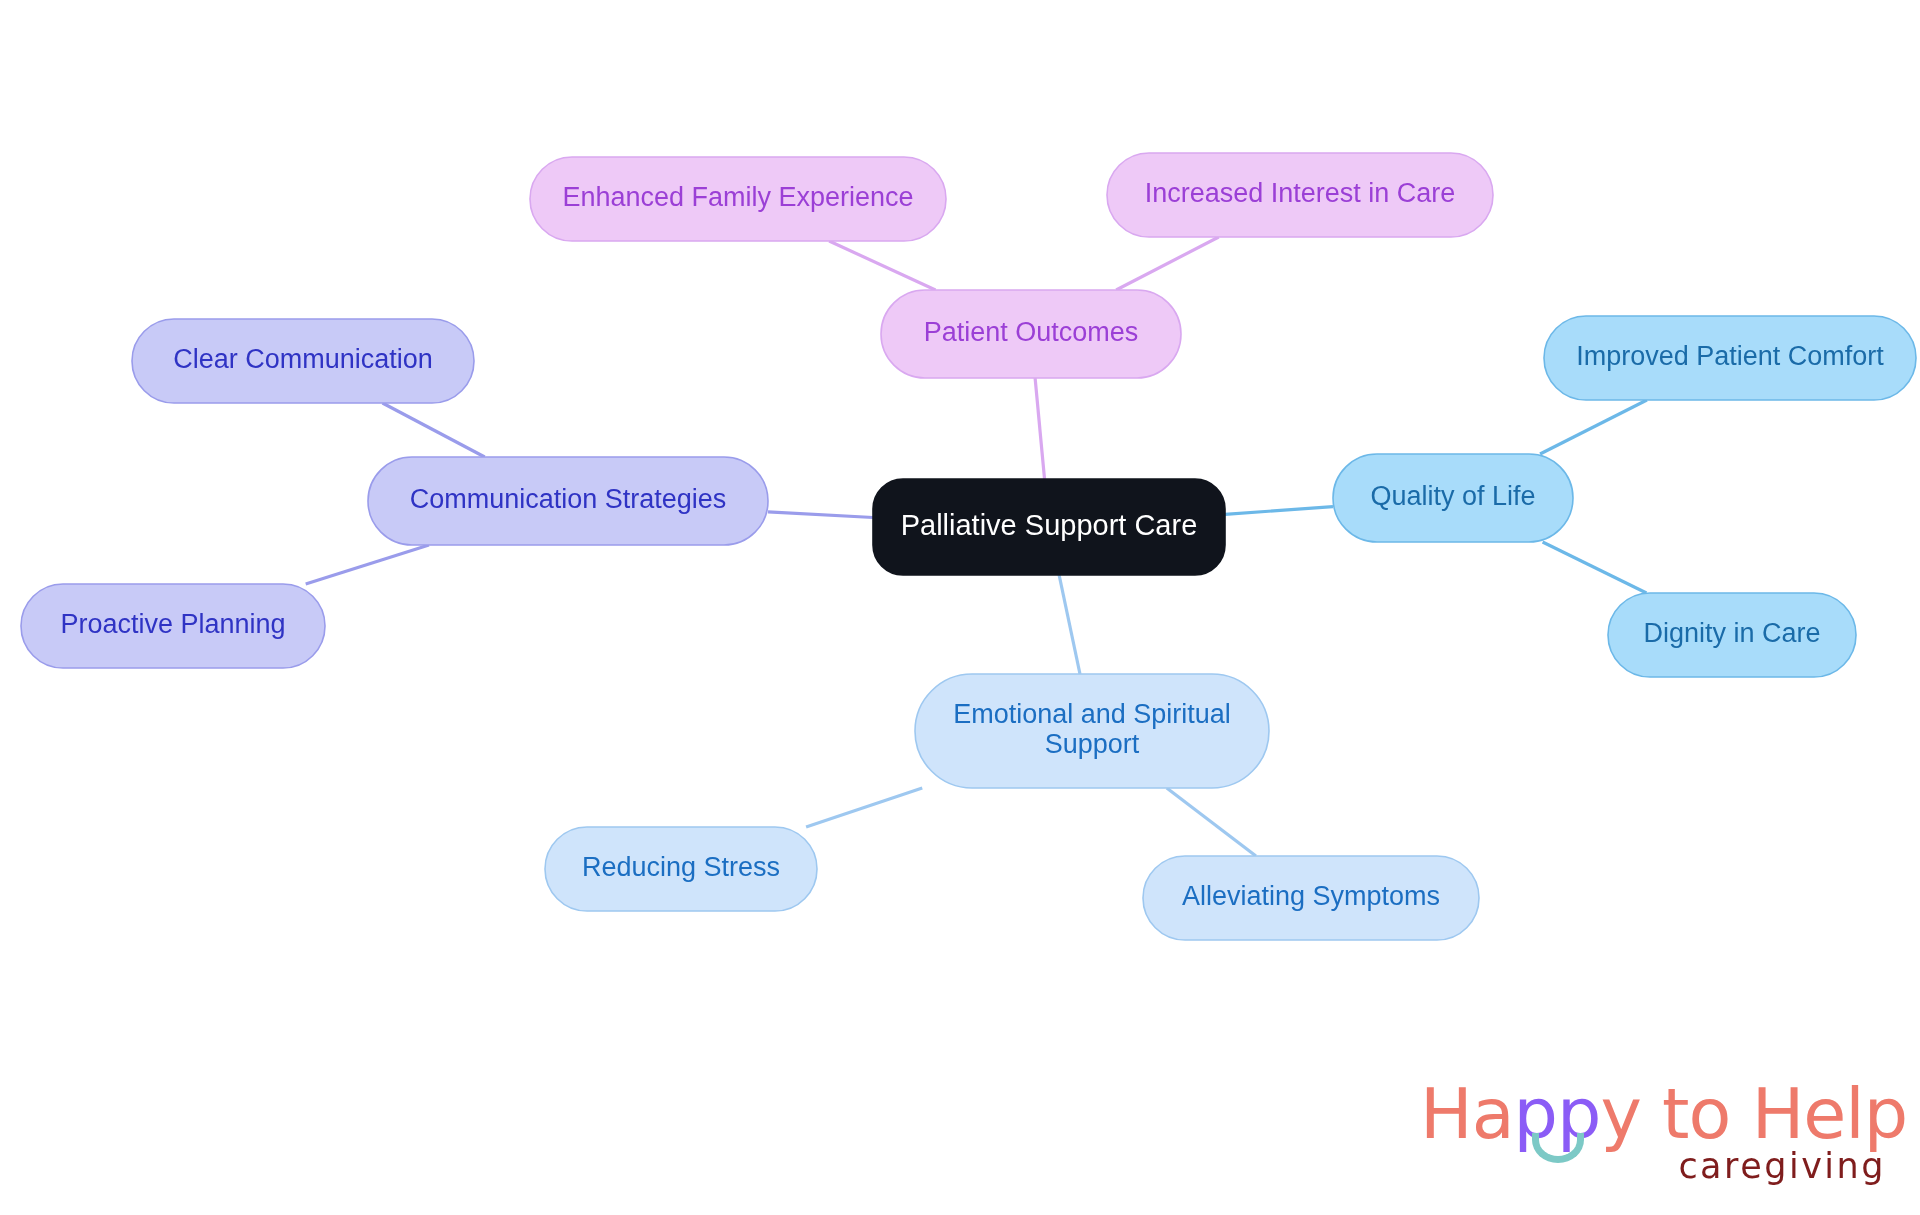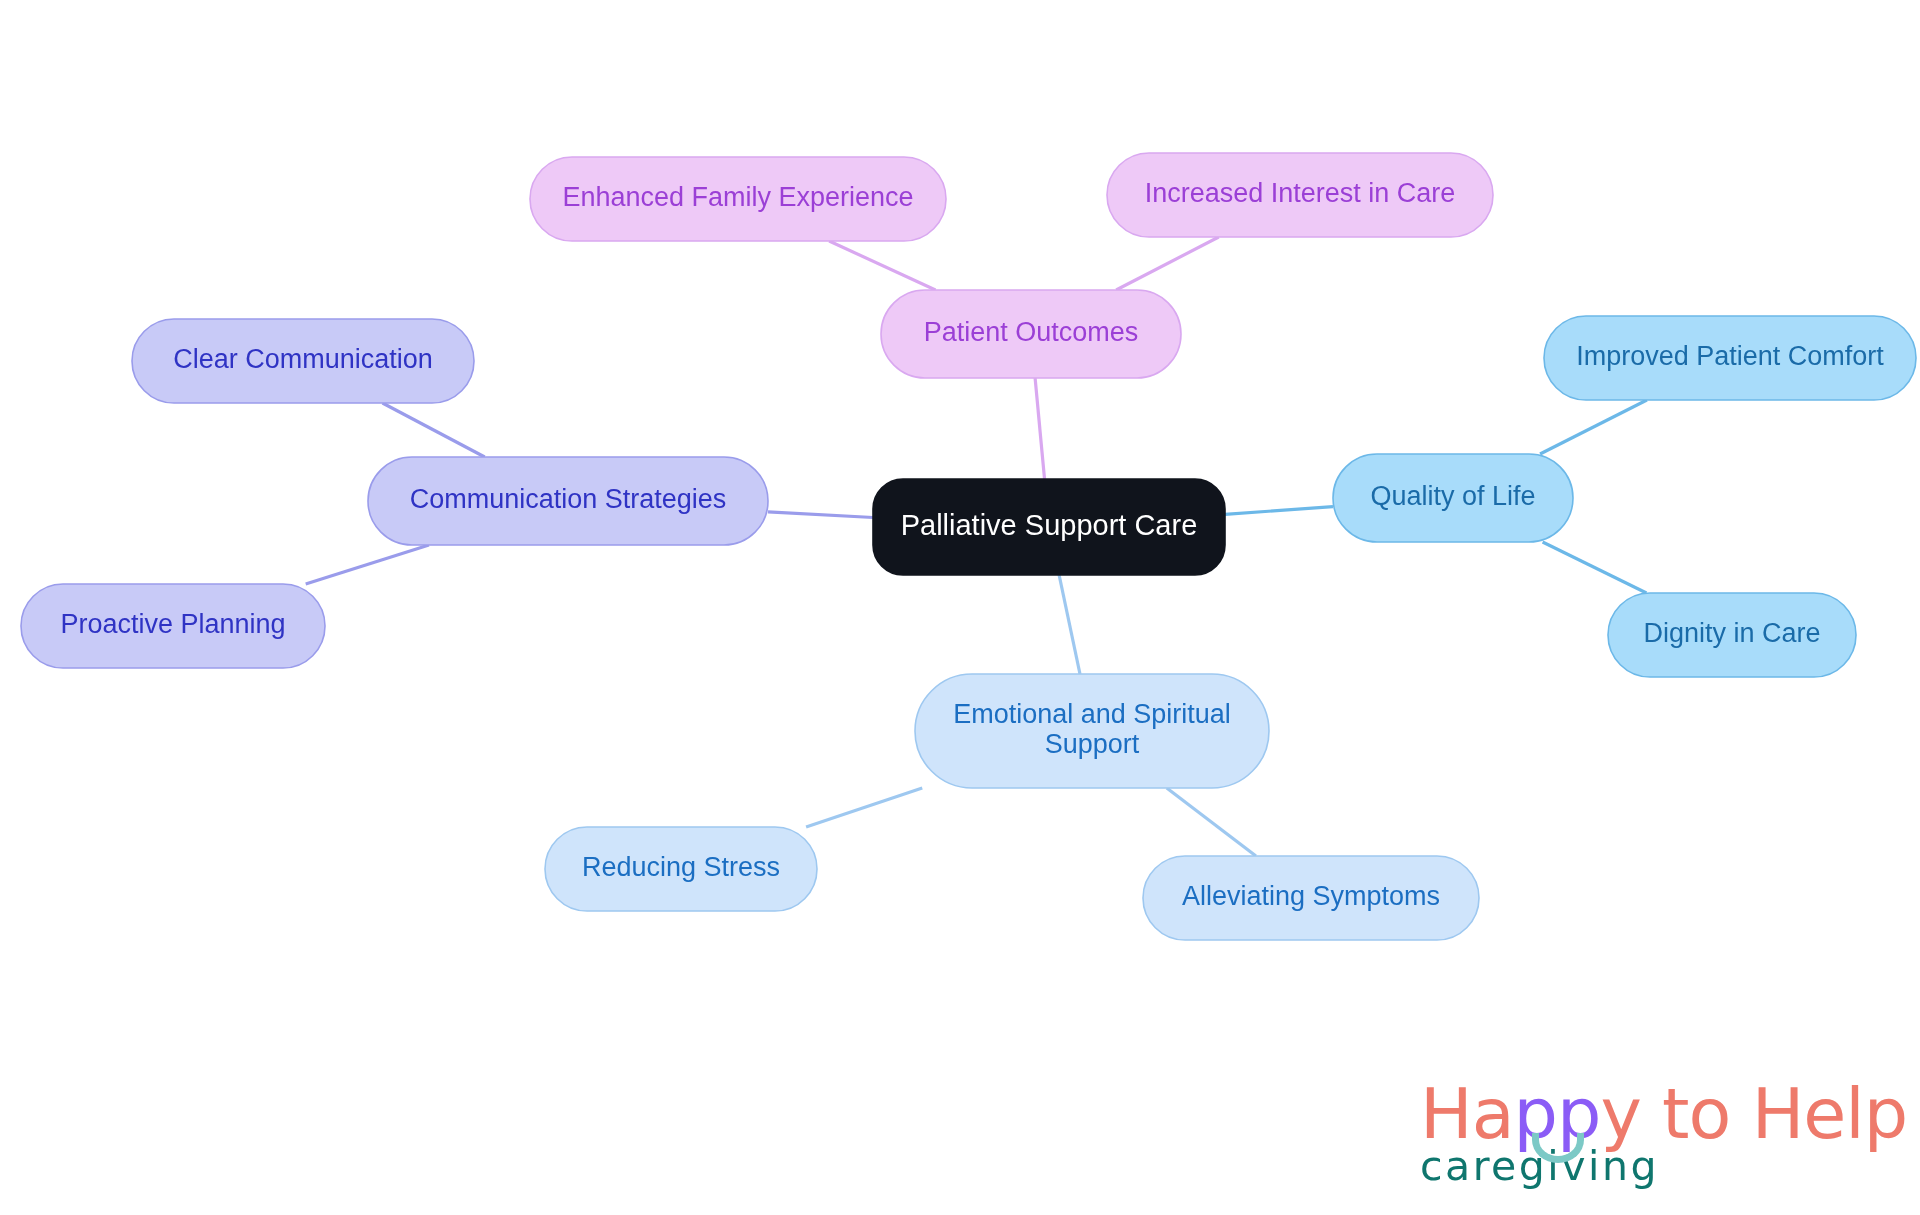--- a/index.html
+++ b/index.html
@@ -76,23 +76,24 @@
     width: 52px;
     height: 30px;
     border: 7px solid #7CC9C6;
     border-top: none;
     border-bottom-left-radius: 34px 30px;
     border-bottom-right-radius: 34px 30px;
     box-sizing: border-box;
   }
   .logo-tagline {
     font-family: "DejaVu Sans", sans-serif;
-    color: #0f766e;
-    font-size: 41px;
+    color: #7f1d1d;
+    font-size: 35px;
     letter-spacing: 2.5px;
+    text-align: right;
     line-height: 38px;
     margin-top: -4px;
     padding-right: 4px;
   }
 </style>
 </head>
 <body>
 
 <svg id="mindmap-canvas" viewBox="0 0 1920 1215">
   <g id="edges-layer">

